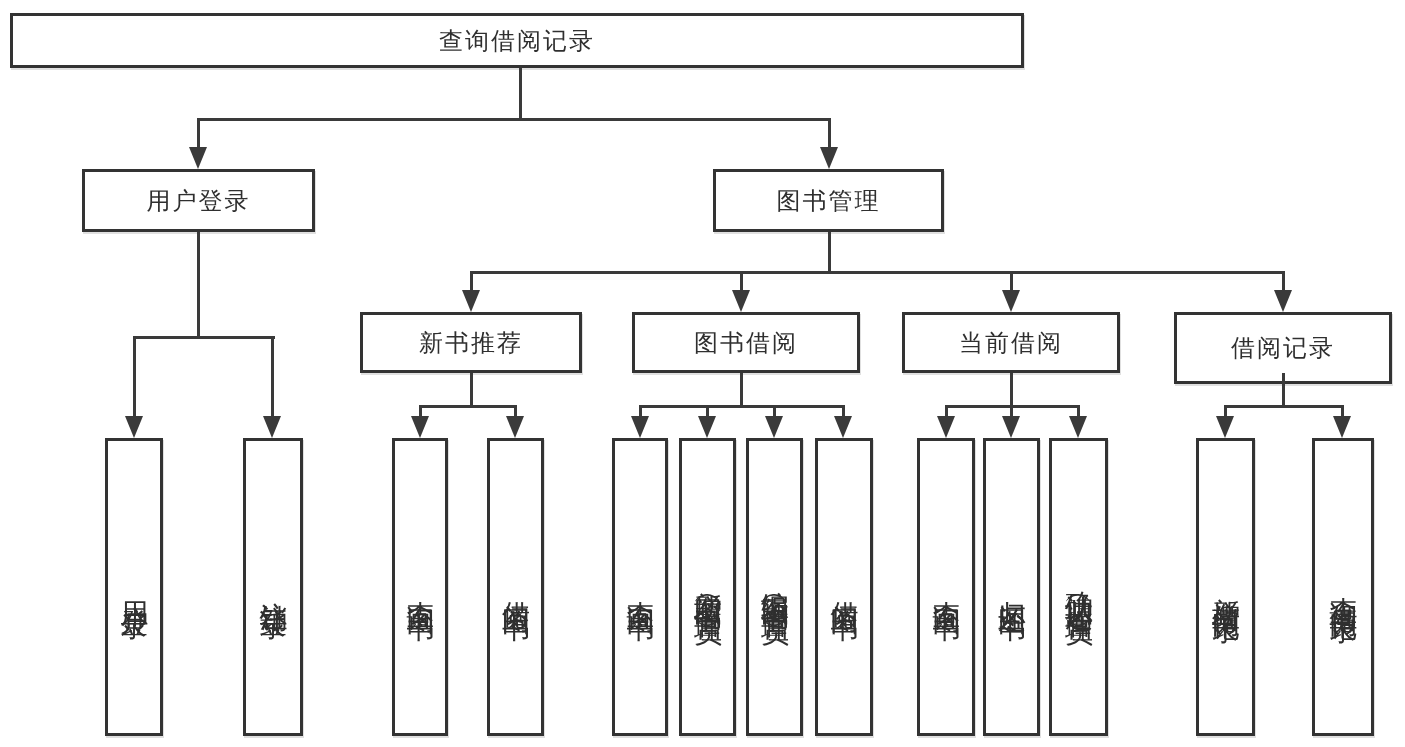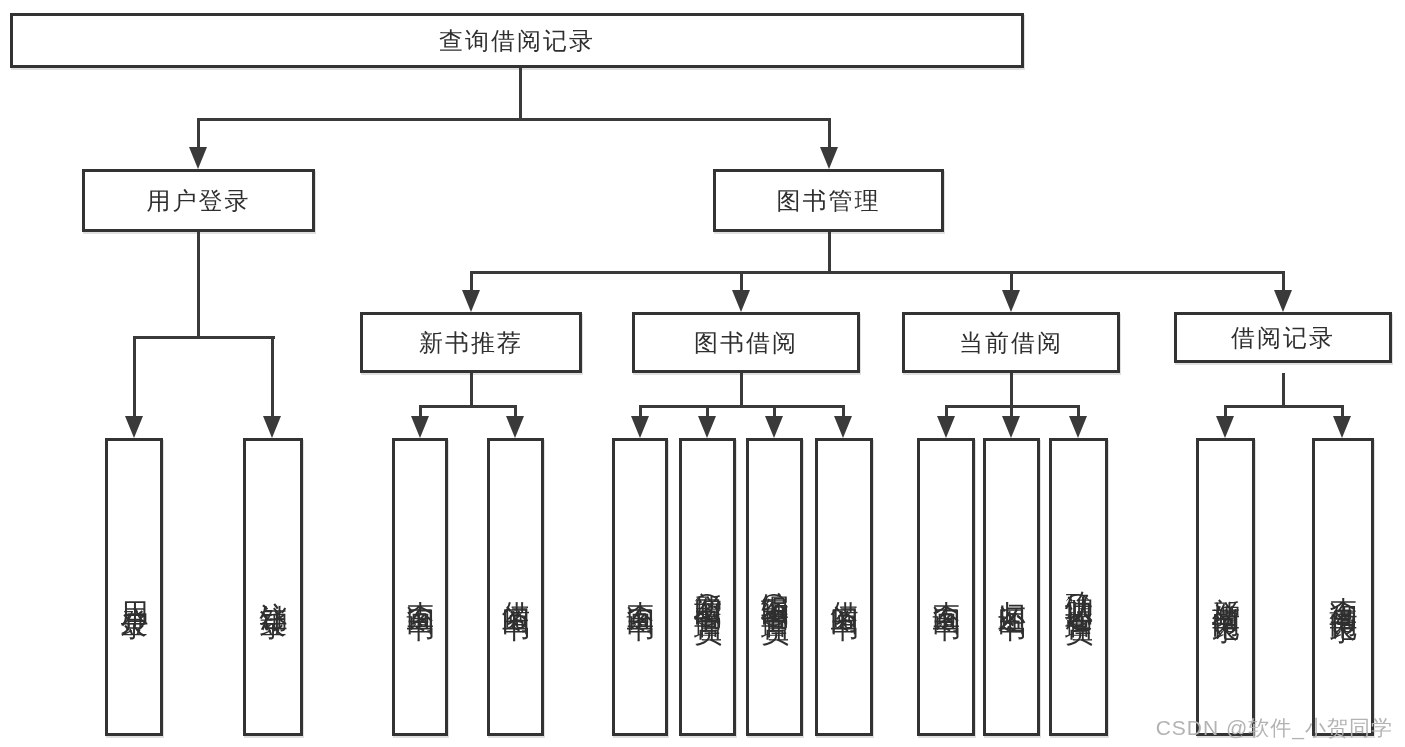--- a/index.html
+++ b/index.html
@@ -55,21 +55,21 @@
   </div>
 
   <div class="node node-h" style="left:632px;top:312px;width:228px;height:61px;">
     <span>图书借阅</span>
   </div>
 
   <div class="node node-h" style="left:902px;top:312px;width:218px;height:61px;text-align:center;">
     <span>当前借阅</span>
   </div>
 
-  <div class="node node-h" style="left:1174px;top:312px;width:218px;height:51px;">
+  <div class="node node-h" style="left:1174px;top:312px;width:218px;height:72px;">
     <span>借阅记录</span>
   </div>
 
   <div class="node leaf" style="left:105px;top:438px;width:58px;height:298px;">
     <span>用户登录</span>
   </div>
   <div class="node leaf" style="left:243px;top:438px;width:60px;height:298px;">
     <span>注销登录</span>
   </div>
 
@@ -162,15 +162,14 @@
   <div class="vline" style="left:1077px;top:405px;height:11px;"></div>
   <div class="arrow" style="left:1069px;top:416px;"></div>
 
   <div class="vline" style="left:1282px;top:373px;height:32px;"></div>
   <div class="hline" style="left:1224px;top:405px;width:119px;"></div>
   <div class="vline" style="left:1224px;top:405px;height:11px;"></div>
   <div class="arrow" style="left:1216px;top:416px;"></div>
   <div class="vline" style="left:1341px;top:405px;height:11px;"></div>
   <div class="arrow" style="left:1333px;top:416px;"></div>
 
-  <div class="watermark">CSDN @软件_小贺同学</div>
 
 </div>
 
 </body></html>

